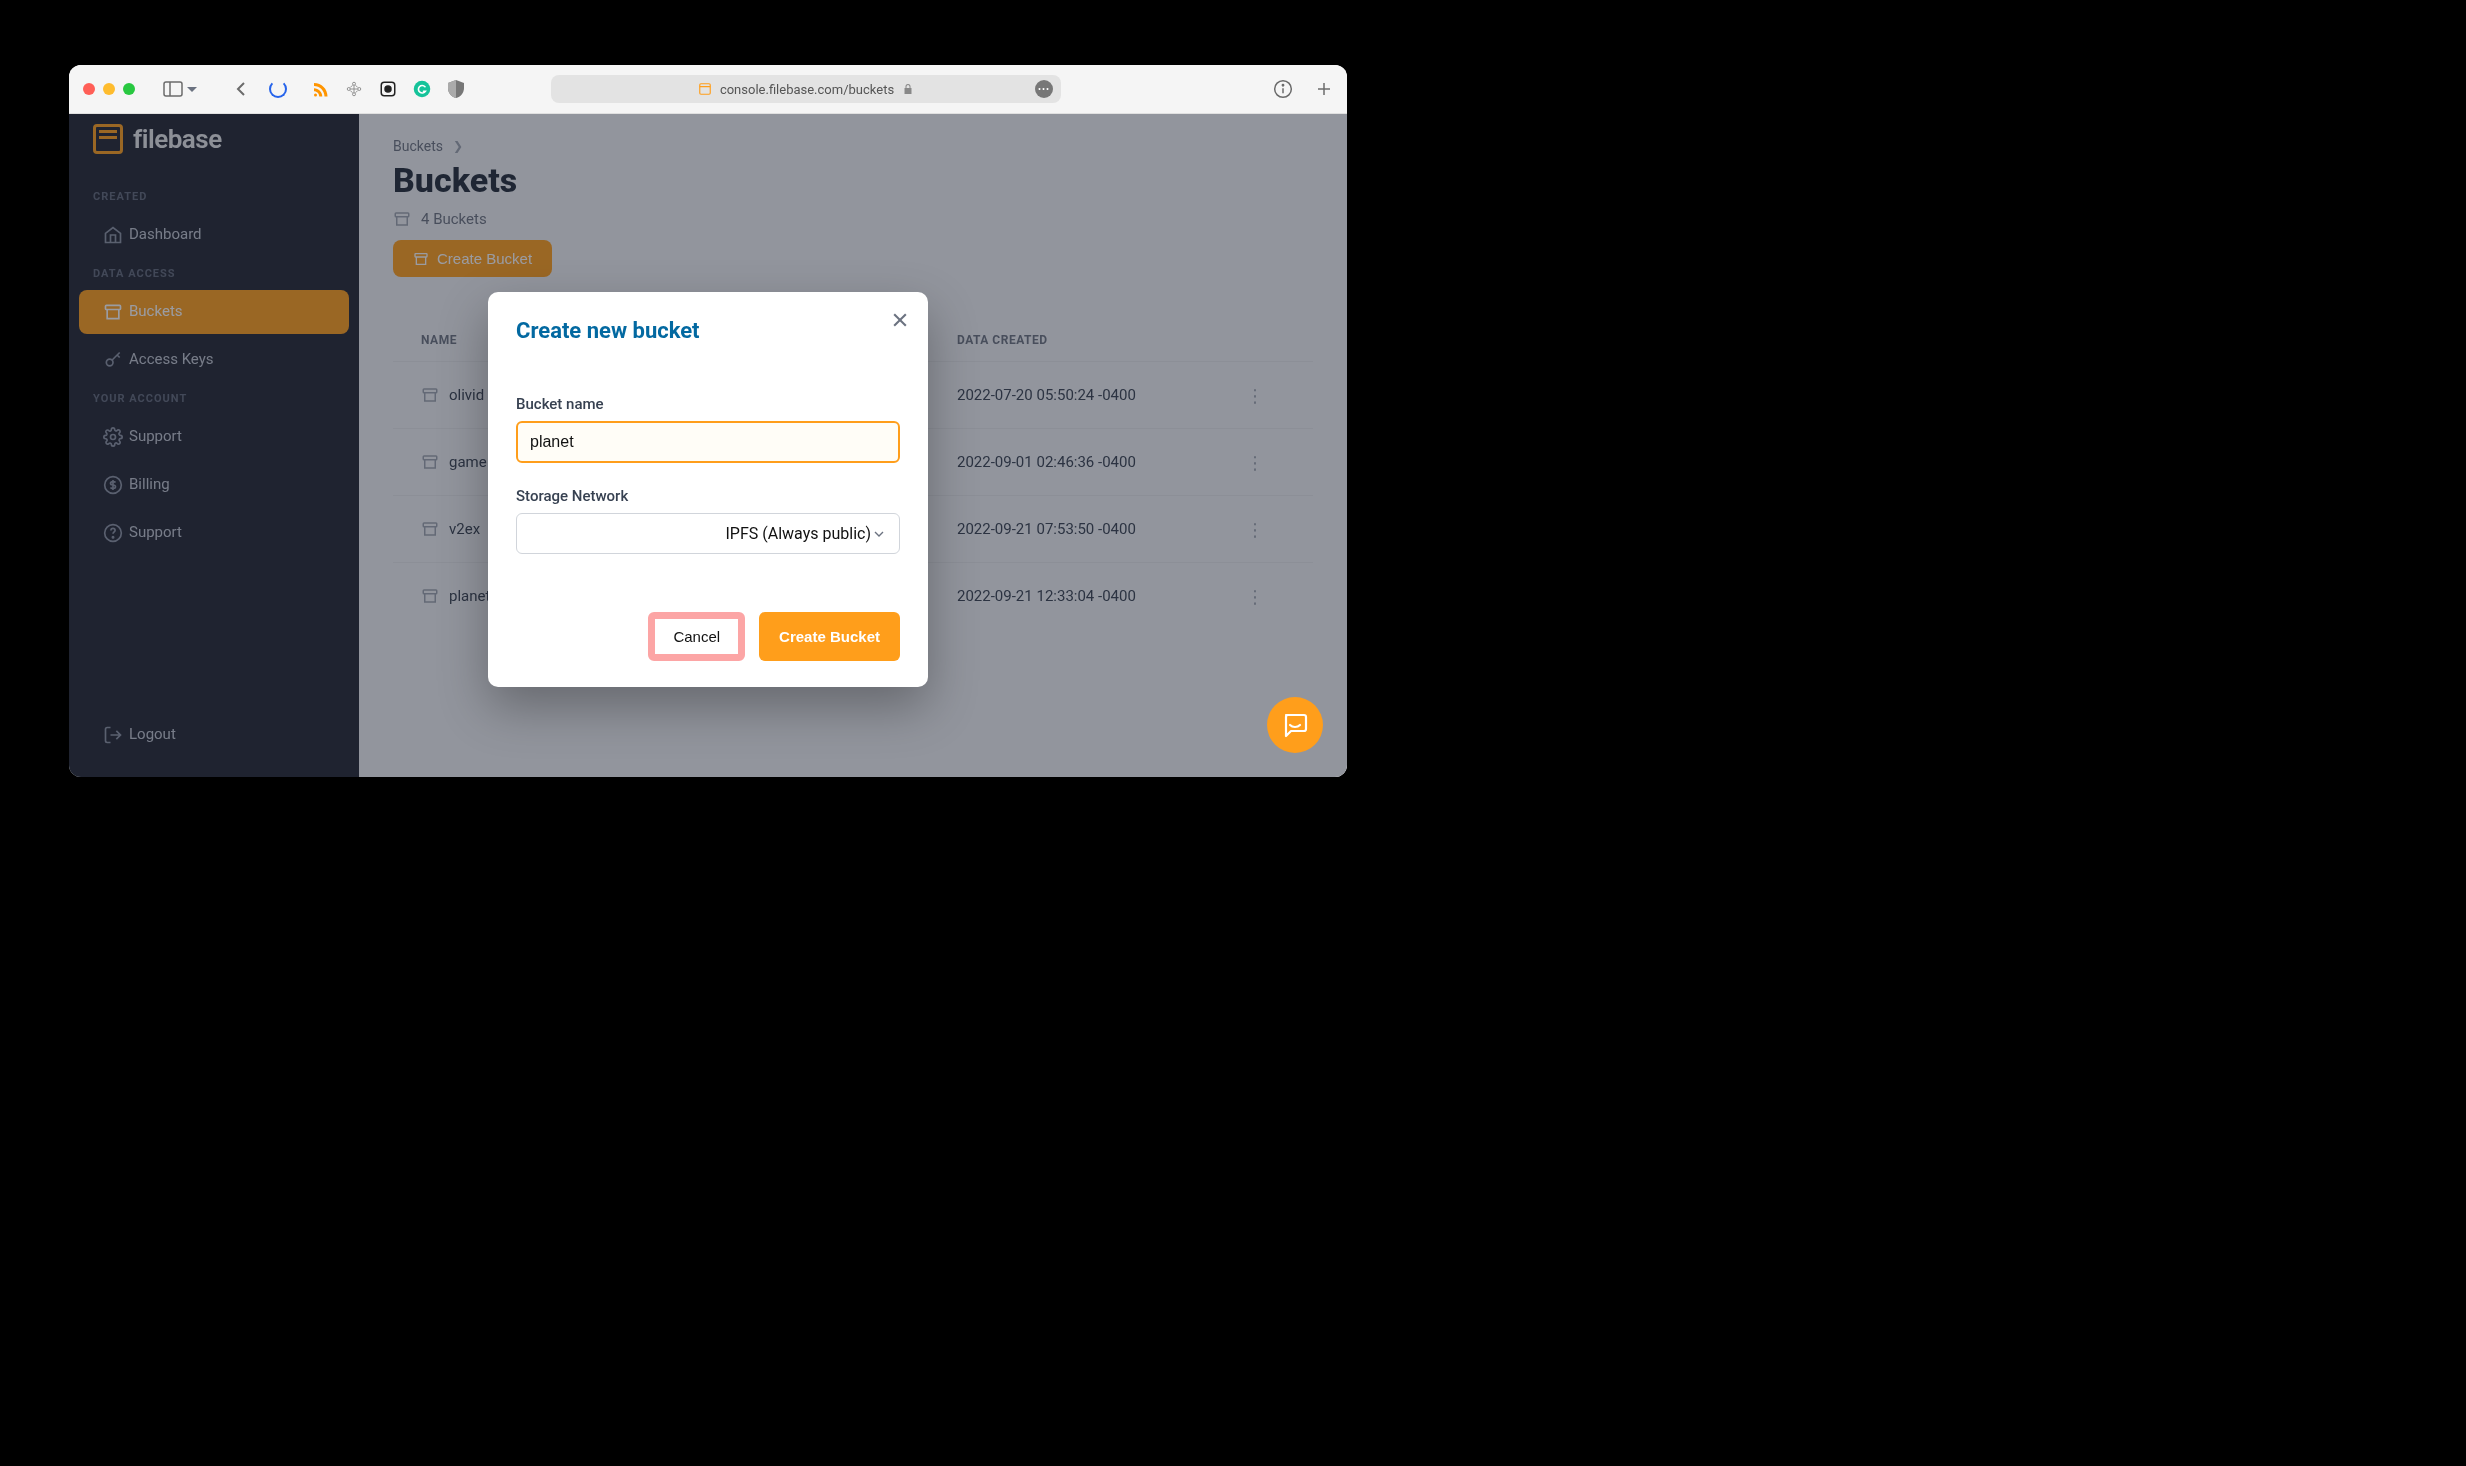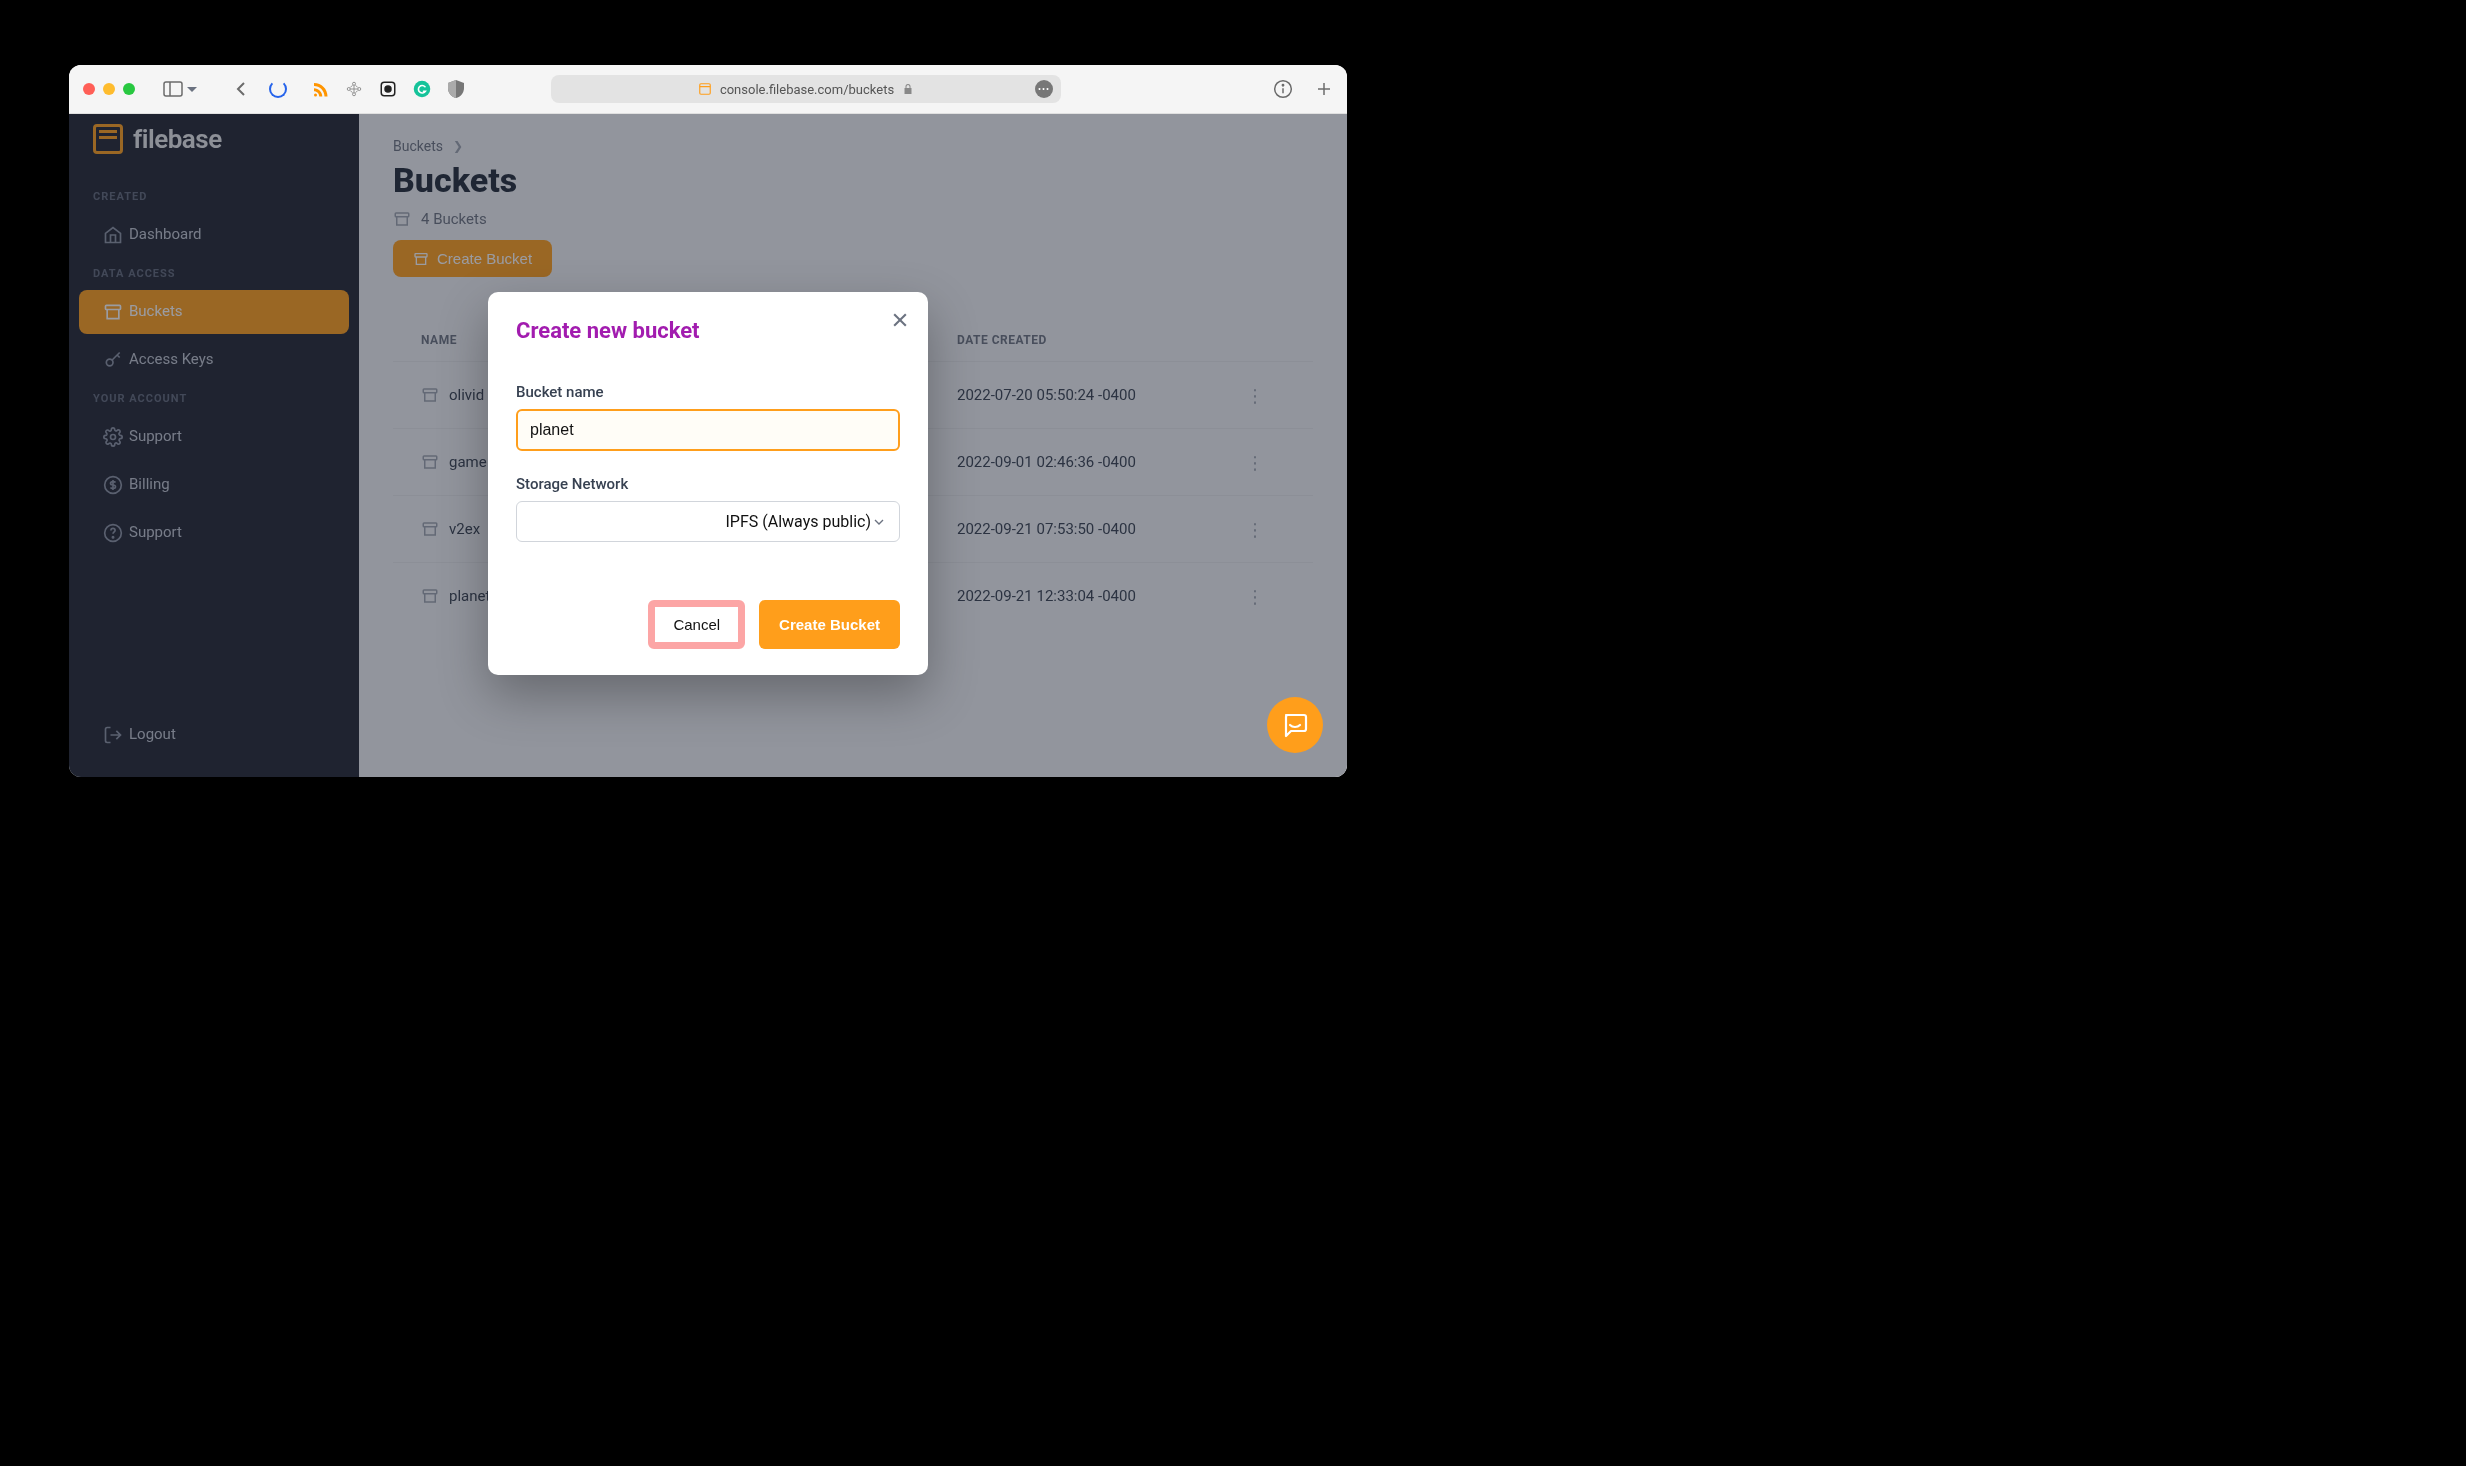--- a/index.html
+++ b/index.html
@@ -94,21 +94,21 @@
 .row-menu { color:#9ca3af; font-size:18px; text-align:center; cursor:pointer; }
 .dim-overlay {
   position: absolute; inset: 0; background: rgba(31,36,49,0.45); z-index: 5;
 }
 .modal {
   position: absolute; z-index: 10; width: 440px; background:#fff; border-radius: 10px;
   left: 50%; top: 178px; transform: translateX(-50%); padding: 26px 28px 26px;
   box-shadow: 0 20px 50px rgba(0,0,0,0.3);
 }
 .modal-close { position:absolute; top:18px; right:18px; color:#6b7280; cursor:pointer; font-size:20px; }
-.modal-title { font-size: 22px; font-weight:700; color:#a21caf; margin-bottom: 40px; }
+.modal-title { font-size: 22px; font-weight:700; color:#0369a1; margin-bottom: 52px; }
 .form-label { font-size:15px; color:#374151; font-weight:500; margin-bottom:8px; display:block; }
 .text-input {
   width:100%; padding:10px 12px; font-size:16px; border:2px solid #ff9e1b; border-radius:6px;
   outline:none; background:#fffdf7; color:#111; margin-bottom: 24px;
 }
 .select-box {
   width:100%; padding:10px 12px; font-size:16px; border:1px solid #d1d5db; border-radius:6px;
   display:flex; justify-content:flex-end; align-items:center; color:#111; cursor:pointer;
 }
 .modal-actions { display:flex; justify-content:flex-end; gap:14px; margin-top:58px; }
@@ -309,21 +309,21 @@
             <path d="M5 9v11h14V9"></path>
           </svg>
         <span>Create Bucket</span>
       </button>
 
       <div class="table">
         <div class="thead">
           <div>NAME</div>
           <div></div>
           <div></div>
-          <div>DATE CREATED</div>
+          <div>DATA CREATED</div>
           <div></div>
         </div>
         <div class="trow">
           <div class="name-cell">
               <svg class="bucket-icon" viewBox="0 0 24 24" fill="none" stroke="currentColor" stroke-width="2">
                 <rect x="3" y="4" width="18" height="5" rx="1"></rect>
                 <path d="M5 9v11h14V9"></path>
               </svg>
               <span>olivid</span>
             </div>

